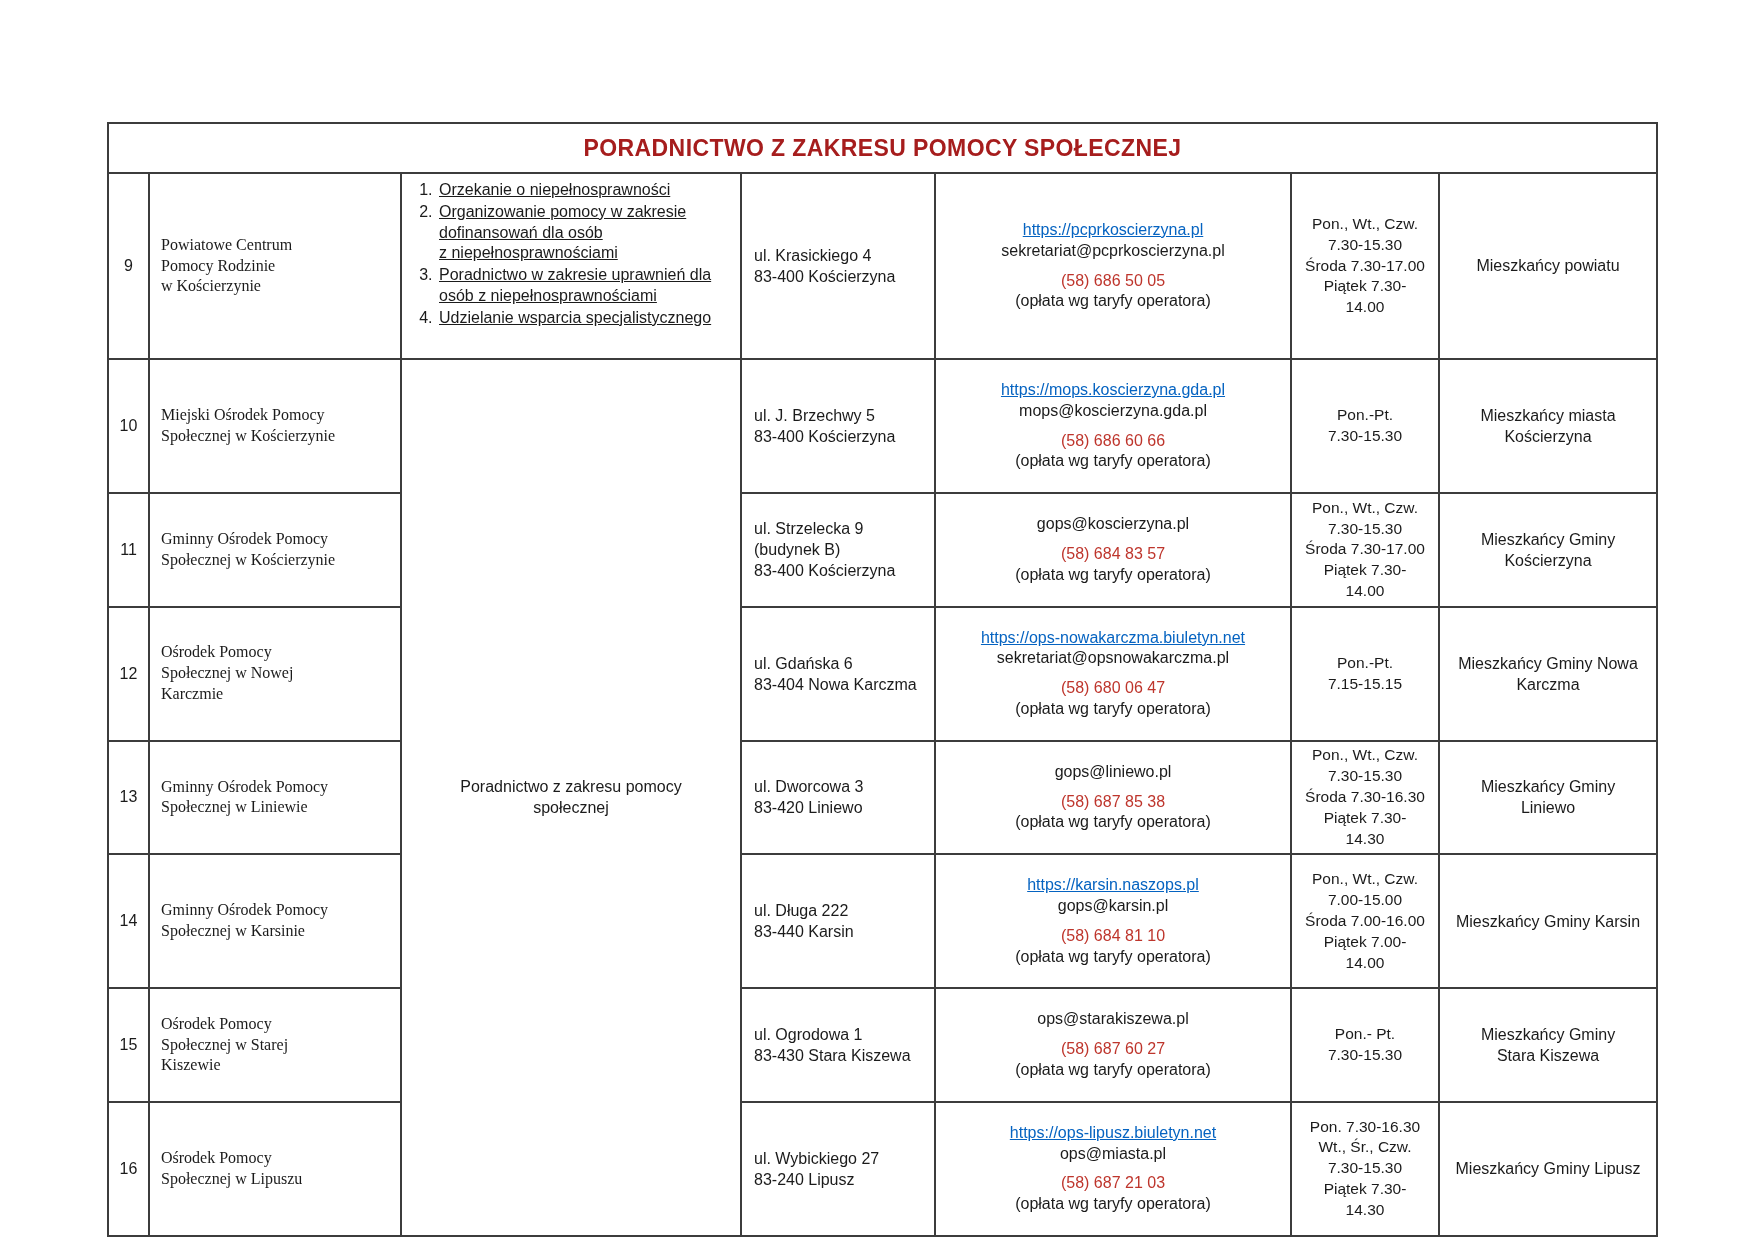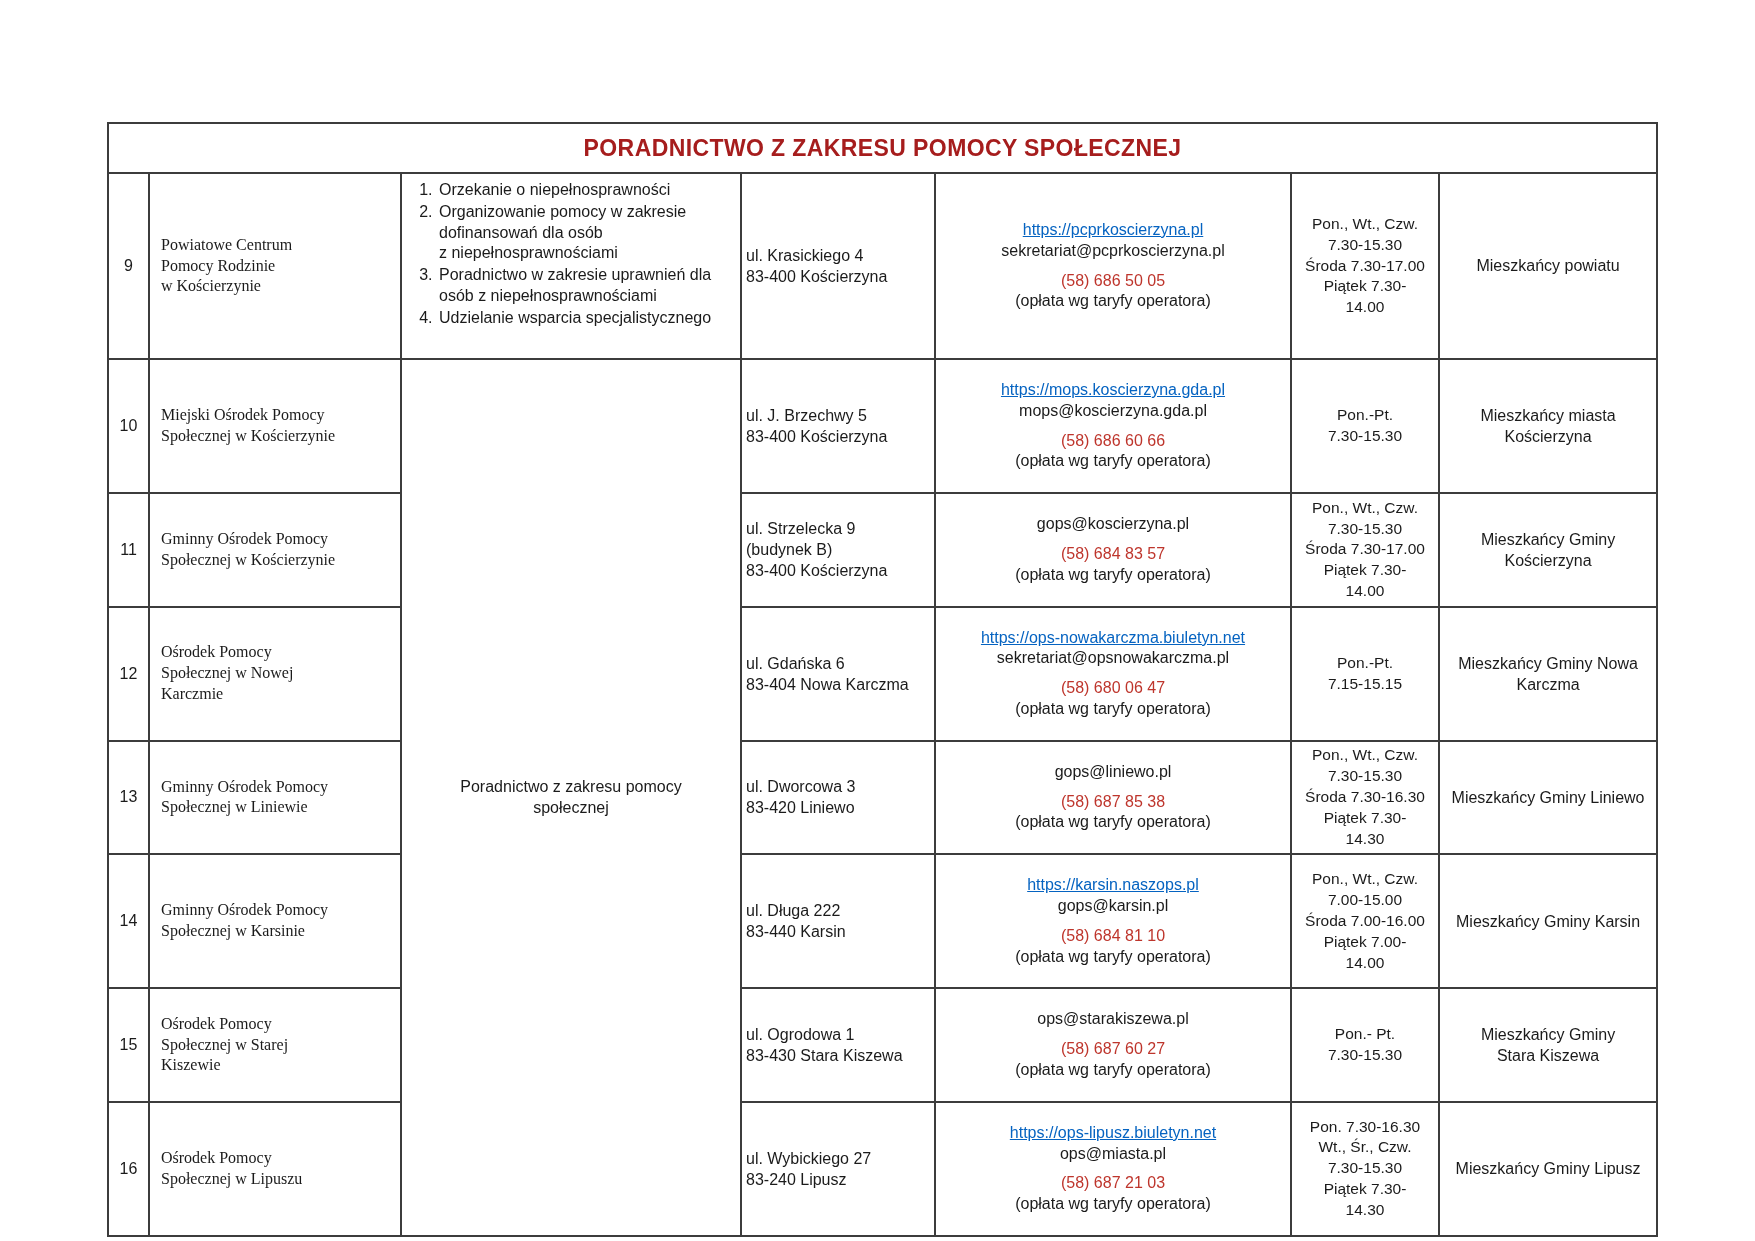--- a/index.html
+++ b/index.html
@@ -21,37 +21,37 @@
     overflow:hidden;
   }
   .page{position:absolute;left:0;top:0;width:1755px;height:1241px;background:var(--pageBg);}
   table.main{
     position:absolute;left:107px;top:122px;width:1549px;
     border-collapse:collapse;table-layout:fixed;
   }
   td{
     border:2px solid var(--borderColor);
     vertical-align:middle;
-    padding:3px 4px;
+    padding:3px 12px;
     overflow:hidden;
   }
   .title-cell{
     text-align:center;
     font-weight:bold;
     font-size:23px;
     letter-spacing:0.4px;
     color:var(--titleRed);
     height:46px;
   }
   .c-no{text-align:center;font-size:16px;padding:0;}
   .c-name{
     text-align:left;font-size:16px;line-height:1.3;
     white-space:pre-line;padding-left:11px;font-family:Liberation Serif, serif;
   }
-  .c-serv{vertical-align:top;padding:4px 0 4px 4px;}
+  .c-serv{vertical-align:top;padding:4px 0 4px 4px;text-decoration:underline;}
   .c-serv ol{
     margin:2px 0 0 0;padding-left:31px;
     font-size:16px;line-height:1.3;
   }
   .c-serv li{white-space:pre-line;padding-left:2px;margin:0 0 1px 0;}
   .c-merged{
     text-align:center;font-size:16px;line-height:1.35;
     white-space:pre-line;vertical-align:middle;
   }
   .c-addr{

